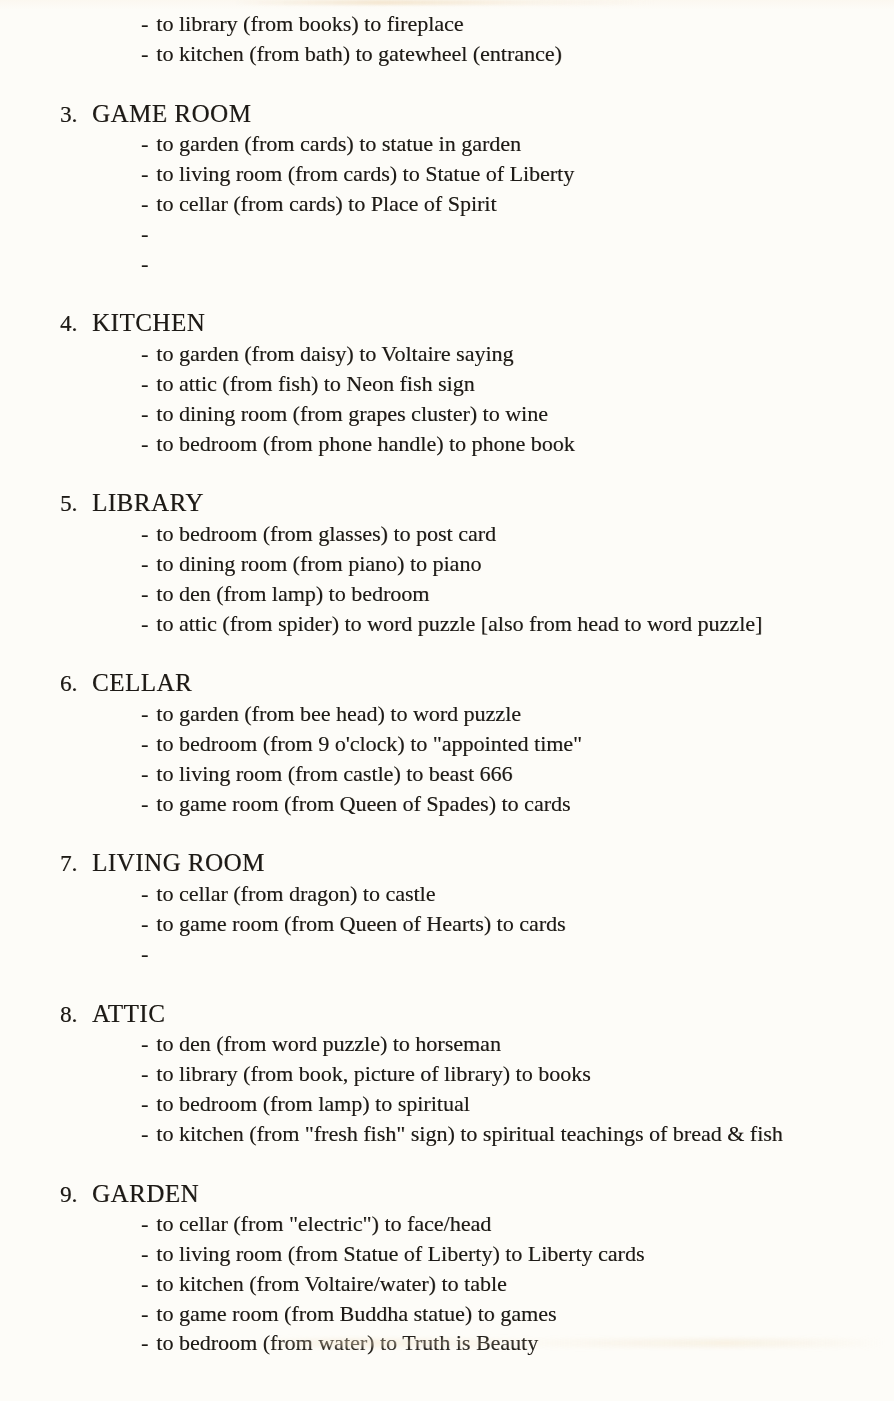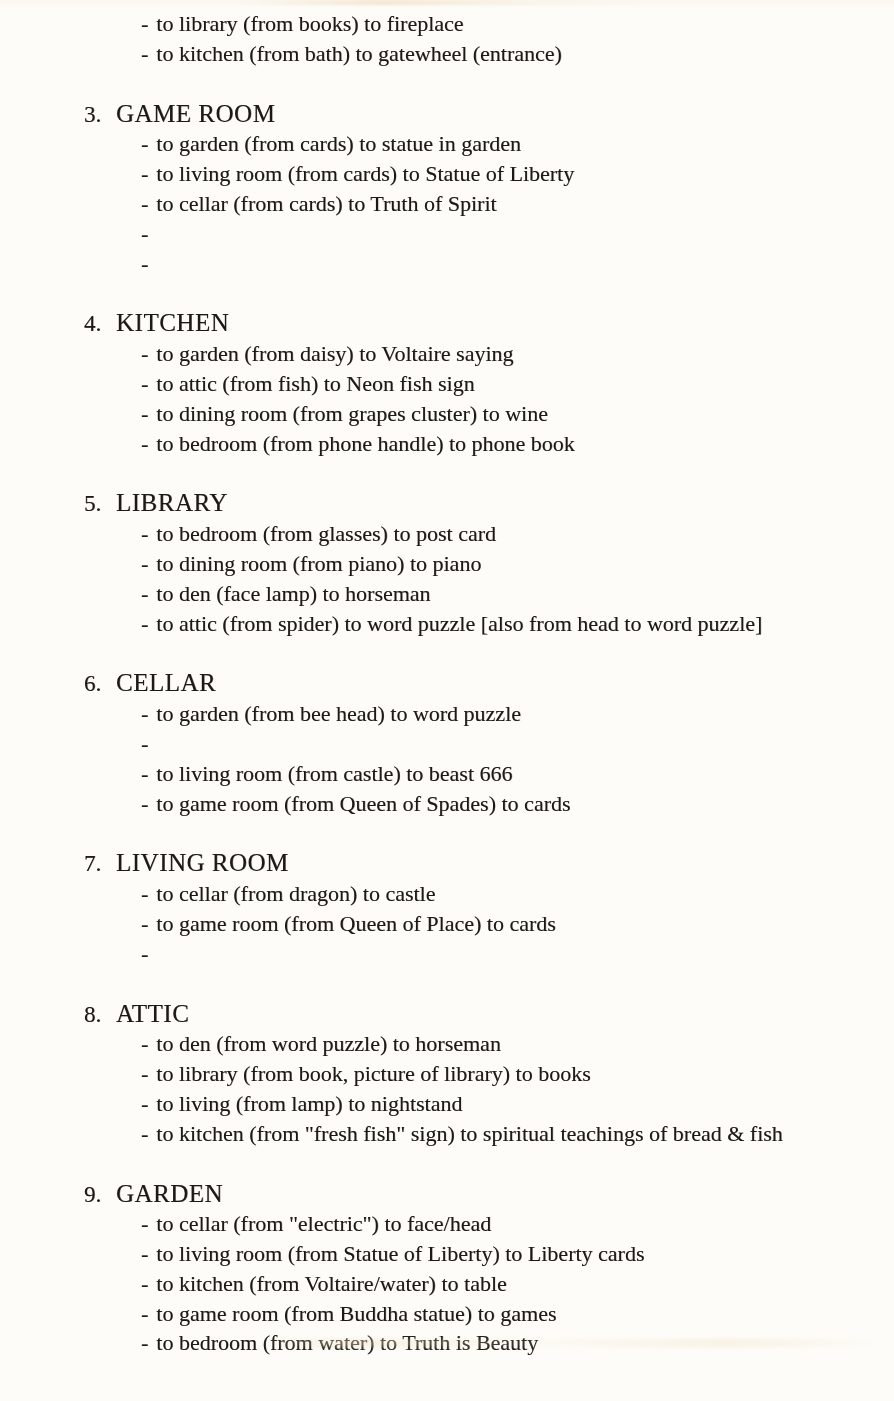--- a/index.html
+++ b/index.html
@@ -31,21 +31,21 @@
   .intro-block { }
   .item {
     display: flex;
     padding-left: 141px;
   }
   .item .dash { margin-right: 8px; }
   .section { margin-top: 30px; }
   .section-header {
     font-size: 25px;
     line-height: 29.8px;
-    padding-left: 84px;
+    padding-left: 60px;
     white-space: nowrap;
     text-shadow: 0.4px 0.4px 0 rgba(35,28,20,0.5);
   }
   .section-header .num {
     display: inline-block;
     min-width: 32px;
     font-size: 23px;
   }
   .section-header .title { letter-spacing: 0.5px; }
   
@@ -90,21 +90,21 @@
     <div class="line item">
       <span class="dash">-</span>
       <span class="item-text">to garden (from cards) to statue in garden</span>
     </div>
     <div class="line item">
       <span class="dash">-</span>
       <span class="item-text">to living room (from cards) to Statue of Liberty</span>
     </div>
     <div class="line item">
       <span class="dash">-</span>
-      <span class="item-text">to cellar (from cards) to Truth of Spirit</span>
+      <span class="item-text">to cellar (from cards) to Place of Spirit</span>
     </div>
     <div class="line item">
       <span class="dash">-</span>
     </div>
     <div class="line item">
       <span class="dash">-</span>
     </div>
   </div>
 
   <div class="section">
@@ -136,38 +136,39 @@
     <div class="line item">
       <span class="dash">-</span>
       <span class="item-text">to bedroom (from glasses) to post card</span>
     </div>
     <div class="line item">
       <span class="dash">-</span>
       <span class="item-text">to dining room (from piano) to piano</span>
     </div>
     <div class="line item">
       <span class="dash">-</span>
-      <span class="item-text">to den (face lamp) to horseman</span>
+      <span class="item-text">to den (from lamp) to bedroom</span>
     </div>
     <div class="line item">
       <span class="dash">-</span>
       <span class="item-text">to attic (from spider) to word puzzle [also from head to word puzzle]</span>
     </div>
   </div>
 
   <div class="section">
     <div class="section-header">
       <span class="num">6.</span><span class="title">CELLAR</span>
     </div>
     <div class="line item">
       <span class="dash">-</span>
       <span class="item-text">to garden (from bee head) to word puzzle</span>
     </div>
     <div class="line item">
       <span class="dash">-</span>
+      <span class="item-text">to bedroom (from 9 o'clock) to "appointed time"</span>
     </div>
     <div class="line item">
       <span class="dash">-</span>
       <span class="item-text">to living room (from castle) to beast 666</span>
     </div>
     <div class="line item">
       <span class="dash">-</span>
       <span class="item-text">to game room (from Queen of Spades) to cards</span>
     </div>
   </div>
@@ -175,42 +176,42 @@
   <div class="section">
     <div class="section-header">
       <span class="num">7.</span><span class="title">LIVING ROOM</span>
     </div>
     <div class="line item">
       <span class="dash">-</span>
       <span class="item-text">to cellar (from dragon) to castle</span>
     </div>
     <div class="line item">
       <span class="dash">-</span>
-      <span class="item-text">to game room (from Queen of Place) to cards</span>
+      <span class="item-text">to game room (from Queen of Hearts) to cards</span>
     </div>
     <div class="line item">
       <span class="dash">-</span>
     </div>
   </div>
 
   <div class="section">
     <div class="section-header">
       <span class="num">8.</span><span class="title">ATTIC</span>
     </div>
     <div class="line item">
       <span class="dash">-</span>
       <span class="item-text">to den (from word puzzle) to horseman</span>
     </div>
     <div class="line item">
       <span class="dash">-</span>
       <span class="item-text">to library (from book, picture of library) to books</span>
     </div>
     <div class="line item">
       <span class="dash">-</span>
-      <span class="item-text">to living (from lamp) to nightstand</span>
+      <span class="item-text">to bedroom (from lamp) to spiritual</span>
     </div>
     <div class="line item">
       <span class="dash">-</span>
       <span class="item-text">to kitchen (from "fresh fish" sign) to spiritual teachings of bread &amp; fish</span>
     </div>
   </div>
 
   <div class="section">
     <div class="section-header">
       <span class="num">9.</span><span class="title">GARDEN</span>

